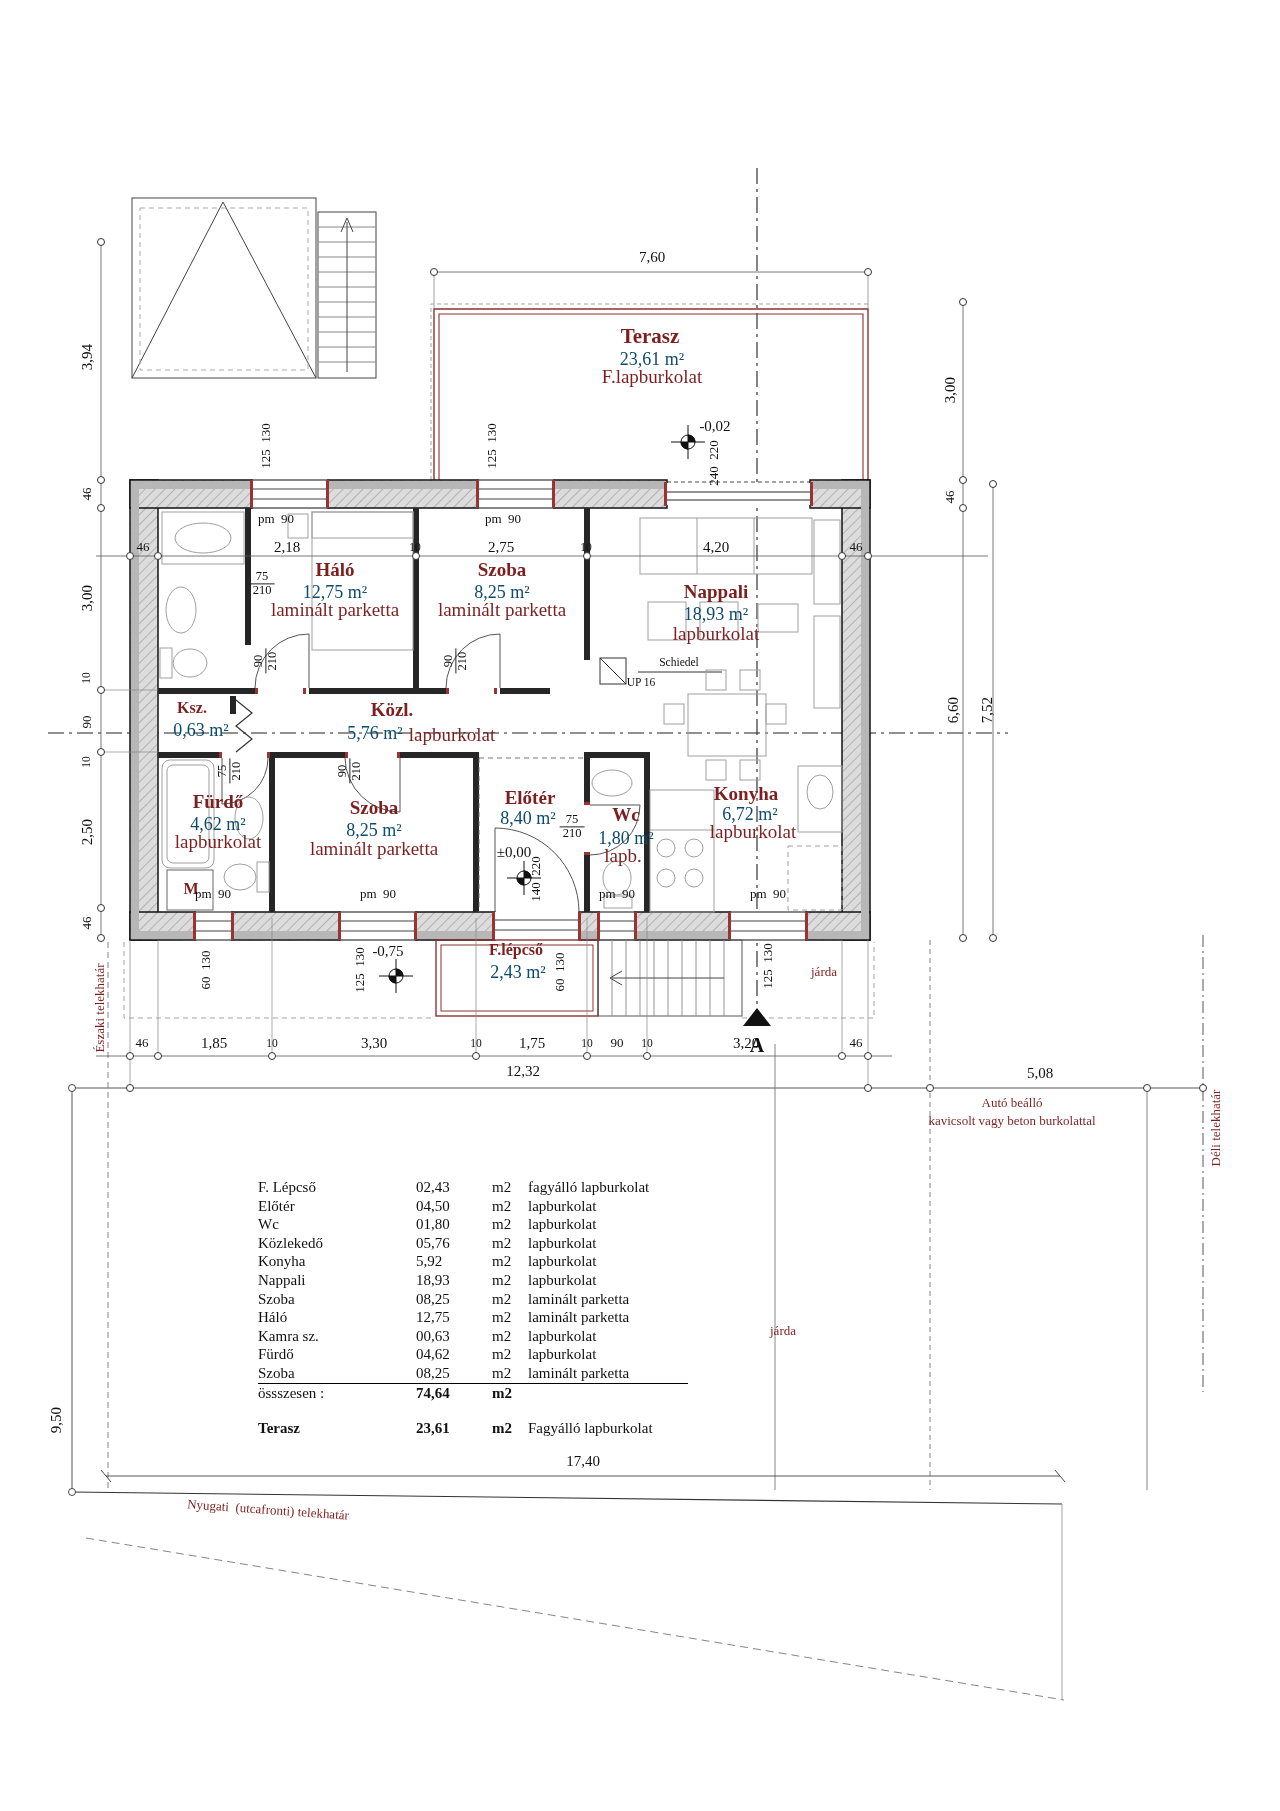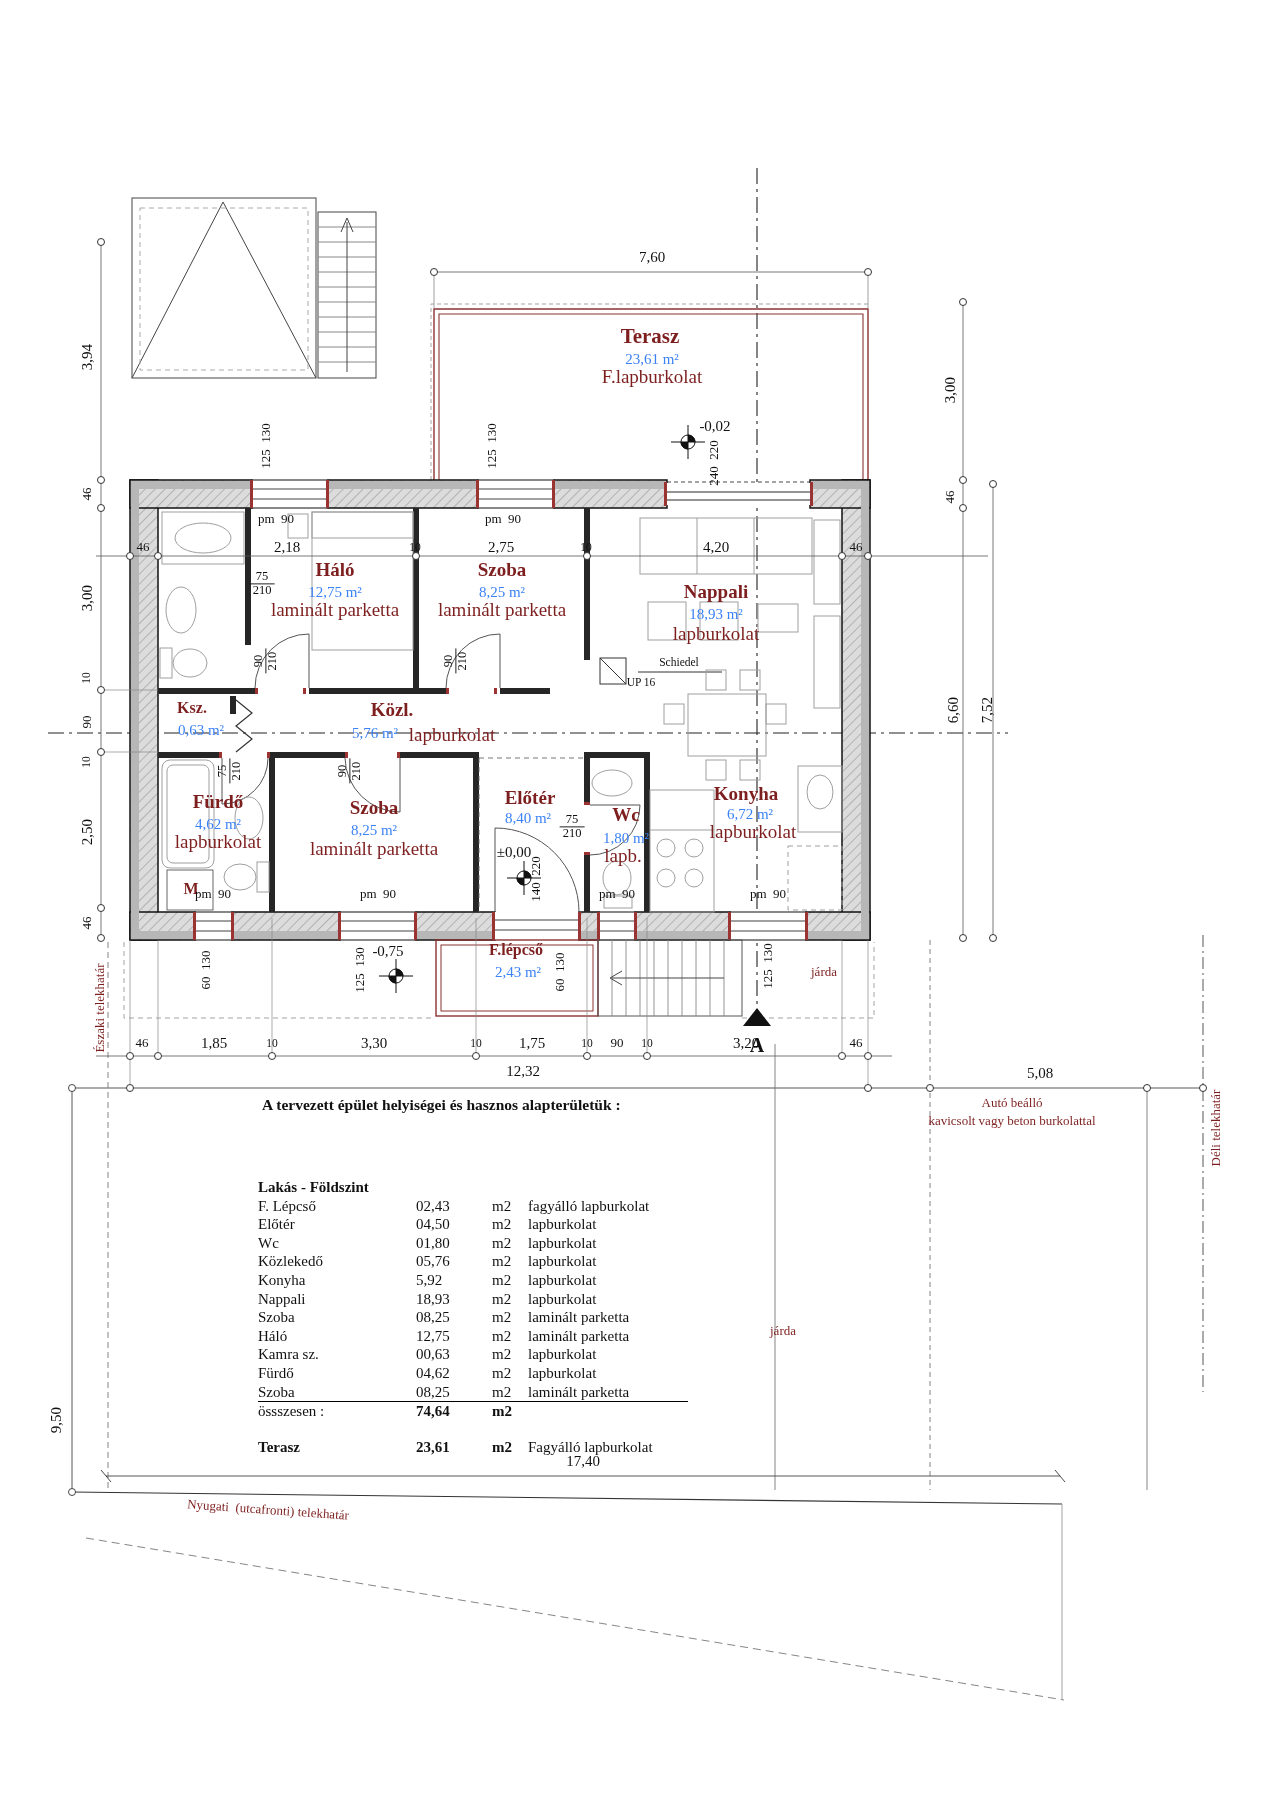--- a/index.html
+++ b/index.html
@@ -6,21 +6,21 @@
   #canvas{position:relative;width:1280px;height:1811px;background:#ffffff;overflow:hidden;
           font-family:"Liberation Serif","DejaVu Serif",serif;color:#111;}
   #lines{position:absolute;left:0;top:0;width:1280px;height:1811px;}
   .t{position:absolute;transform:translate(-50%,-50%);white-space:pre;font-size:13px;color:#111;}
   .v{transform:translate(-50%,-50%) rotate(-90deg);}
   .big{font-size:15px;}
   .sm{font-size:11.5px;}
   .rn{font-weight:bold;color:#7e1f1f;font-size:19px;}
   .rnL{font-size:21px;}
   .rnS{font-size:16px;}
-  .ra{font-size:15px;color:#3b82f6;}
+  .ra{font-size:18px;color:#0c4a6e;}
   .rf{font-size:19px;color:#7e1f1f;}
   .site{color:#7e1f1f;font-size:13px;}
   .lvl{font-size:15px;}
   .fr{position:absolute;transform:translate(-50%,-50%);display:inline-flex;flex-direction:column;
       align-items:center;font-size:12.5px;line-height:1.05;}
   .frv{transform:translate(-50%,-50%) rotate(-90deg);}
   .fr i{font-style:normal;padding:0 3px;}
   .fr .dn{border-top:1px solid #222;}
   .secA{font-weight:bold;font-size:20px;}
   
@@ -485,27 +485,23 @@
 
 <span class="t site v" style="left:100px;top:1008px">Északi telekhatár</span>
 <span class="t site v" style="left:1216px;top:1128px">Déli telekhatár</span>
 <span class="t site" style="left:268px;top:1510px;transform:translate(-50%,-50%) rotate(4deg)">Nyugati  (utcafronti) telekhatár</span>
 <span class="t site" style="left:1012px;top:1103px">Autó beálló</span>
 <span class="t site" style="left:1012px;top:1121px">kavicsolt vagy beton burkolattal</span>
 <span class="t site" style="left:824px;top:972px">járda</span>
 <span class="t site" style="left:783px;top:1331px">járda</span>
 
 <div id="titleblock">
-  <div id="tb-sub">A tervezett épület helyiségei és hasznos alapterületük :</div>
 </div>
 
 <div id="areatable">
-  <div class="trow thead">
-        <span>Lakás - Földszint</span>
-      </div>
   <div class="trow">
         <span>F. Lépcső</span>
         <span>02,43</span>
         <span>m2</span>
         <span>fagyálló lapburkolat</span>
       </div>
   <div class="trow">
         <span>Előtér</span>
         <span>04,50</span>
         <span>m2</span>

